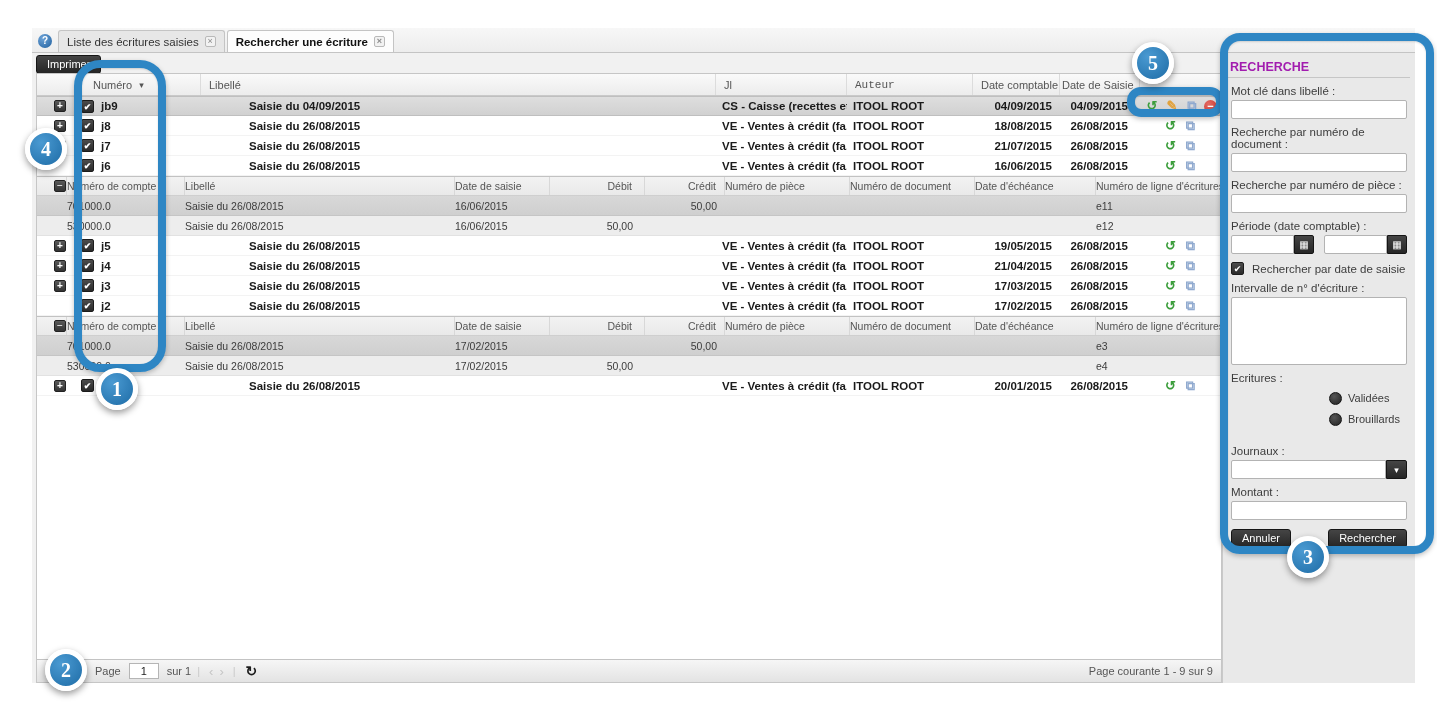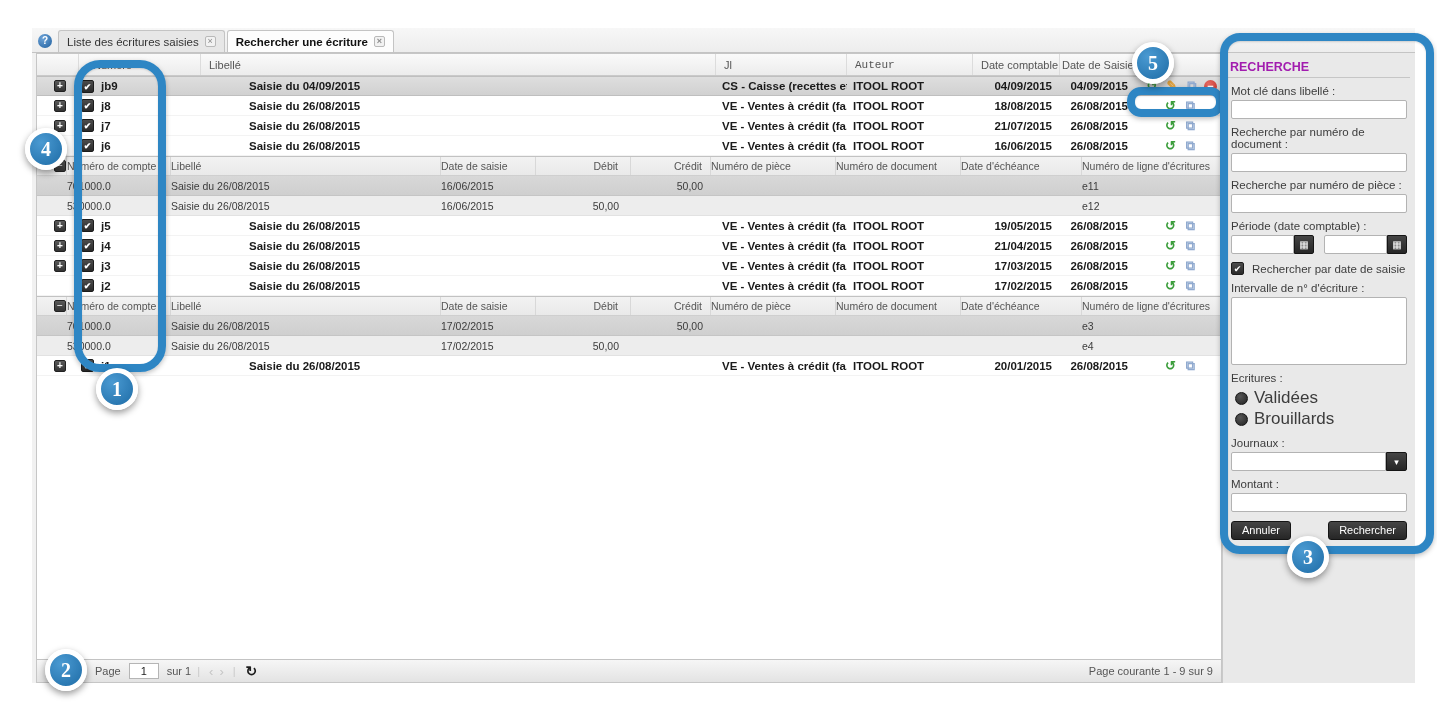--- a/index.html
+++ b/index.html
@@ -58,21 +58,21 @@
   .ic-validate{color:#3c9e3c;font-weight:bold;}
   .ic-edit{color:#e2a23c;}
   .ic-copy{color:#8fa9cf;}
   .ic-delete{width:13px;height:13px;background:radial-gradient(circle at 35% 30%,#e46a62,#c32f28);border-radius:50%;color:#fff;font-size:11px;line-height:12px;font-weight:bold;}
 
   
   .row.shead{background:linear-gradient(#f2f2f2,#e9e9e9);border-top:1px solid #c2c2c2;border-bottom:1px solid #cfcfcf;color:#555;font-size:10.5px;}
   .row.srow{font-size:10.5px;color:#3c3c3c;background:#ededed;border-bottom:1px solid #e2e2e2;}
   .row.srow.shade{background:linear-gradient(#d8d8d8,#cfcfcf);border-bottom:1px solid #c5c5c5;}
   .c.sexp{width:30px;padding-left:17px;display:flex;align-items:center;}
-  .c.sacc{width:104px;}
+  .c.sacc{width:118px;}
   .c.slib{width:270px;}
   .c.sdt{width:95px;}
   .c.sdeb{width:95px;text-align:right;padding-right:12px;}
   .c.scred{width:80px;text-align:right;padding-right:8px;}
   .c.spiece{width:125px;}
   .c.sdoc{width:125px;}
   .c.sech{width:121px;}
   .c.sligne{flex:1;}
   .row.shead .c{border-right:1px solid #d8d8d8;height:100%;display:flex;align-items:center;}
   .row.shead .c.sligne{border-right:none;}
@@ -90,21 +90,21 @@
   .sel-row{height:26px;display:flex;justify-content:flex-end;padding:4px 4px 0 0;}
   .p-title{margin:3px 5px 0;padding:4px 2px 3px;border-bottom:1px solid #c6c6c6;font-size:12.5px;font-weight:bold;color:#a21caf;}
   .p-label{font-size:11.5px;color:#3c3c3c;margin:7px 8px 3px;}
   .p-input{height:19px;margin:0 8px;border:1px solid #b3b3b3;border-radius:2px;background:#fff;}
   .period{display:flex;gap:10px;margin:0 8px;}
   .dgroup{display:flex;flex:1;}
   .dgroup .di{flex:1;height:19px;border:1px solid #b3b3b3;border-radius:2px 0 0 2px;background:#fff;}
   .dgroup .dbtn-sq{width:20px;height:19px;background:linear-gradient(#454545,#262626);border:1px solid #151515;border-radius:0 2px 2px 0;color:#fff;font-size:10px;text-align:center;line-height:18px;}
   .chk-row{display:flex;align-items:center;gap:8px;margin:8px 8px 0;font-size:11.5px;color:#3c3c3c;}
   .p-textarea{height:68px;margin:0 8px;border:1px solid #b3b3b3;border-radius:2px;background:#fff;}
-  .radios{display:flex;margin:5px 8px 4px;font-size:17px;color:#3c3c3c;}
+  .radios{display:flex;margin:5px 8px 12px;font-size:11px;color:#3c3c3c;justify-content:flex-end;}
   .rcol{display:flex;flex-direction:column;gap:8px;}
   .rcol.left{width:82px;}
   .rcol.right{flex:1;}
   .ritem{display:flex;align-items:flex-start;gap:6px;line-height:12px;}
   .radio{width:13px;height:13px;border-radius:50%;background:radial-gradient(circle at 38% 32%,#565656,#222);border:1px solid #151515;flex:none;position:relative;}
   .radio.on::after{content:"";position:absolute;left:4px;top:4px;width:4px;height:4px;border-radius:50%;background:#fff;}
   .selgroup{display:flex;margin:0 8px;}
   .selgroup .sv{flex:1;height:19px;border:1px solid #b3b3b3;border-radius:2px 0 0 2px;background:#fff;}
   .selgroup .sb{width:21px;height:19px;background:linear-gradient(#454545,#262626);border:1px solid #151515;border-radius:0 2px 2px 0;color:#fff;font-size:9px;text-align:center;line-height:18px;}
   .pbtns{display:flex;justify-content:space-between;margin:9px 8px 0;}
@@ -129,20 +129,23 @@
       <span class="tclose">×</span>
     </div>
     <div class="tab active">
       <span>Rechercher une écriture</span>
       <span class="tclose">×</span>
     </div>
   </div>
 
   <div class="content">
     <div class="left">
+      <div class="toolbar">
+        <span class="dbtn">Imprimer</span>
+      </div>
 
       <div class="gridwrap">
         <div class="ghead">
           <div class="hc exp"></div>
           <div class="hc num">
             <span>Numéro</span>
             <span class="sort">▾</span>
           </div>
           <div class="hc lib">Libellé</div>
           <div class="hc jl">Jl</div>

